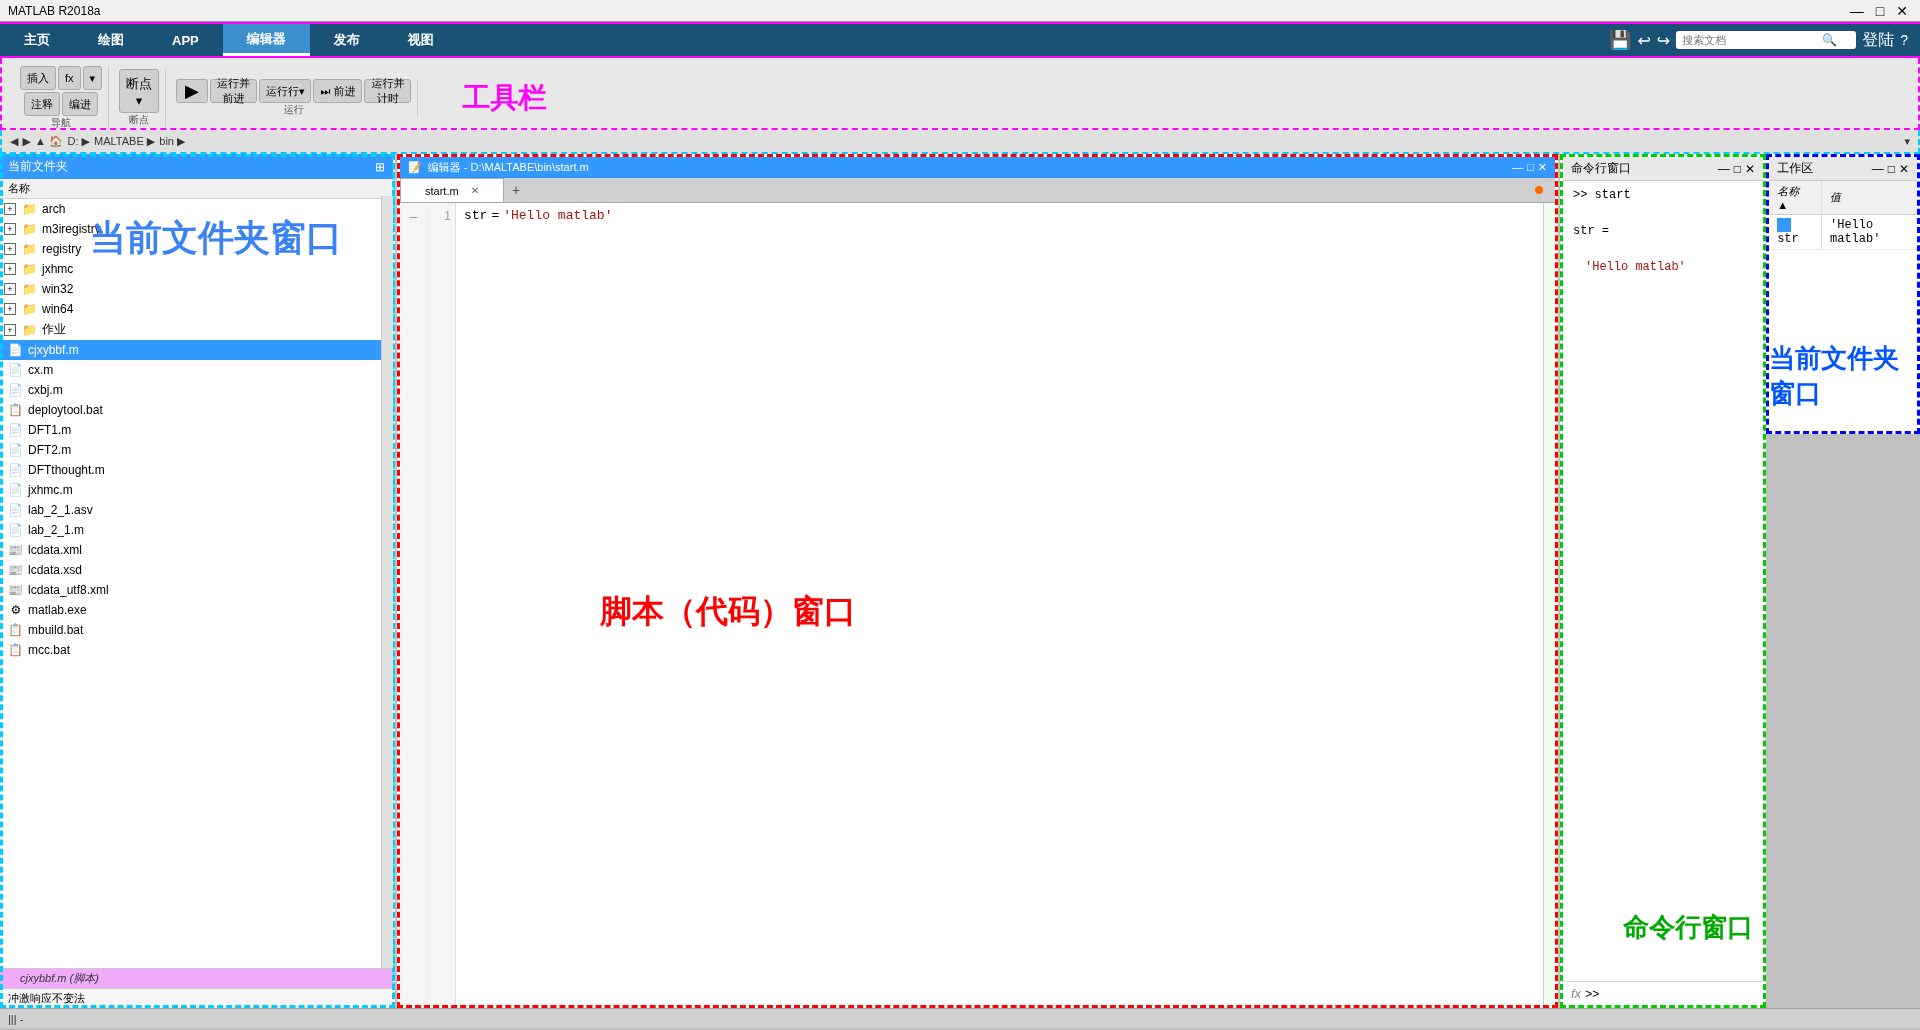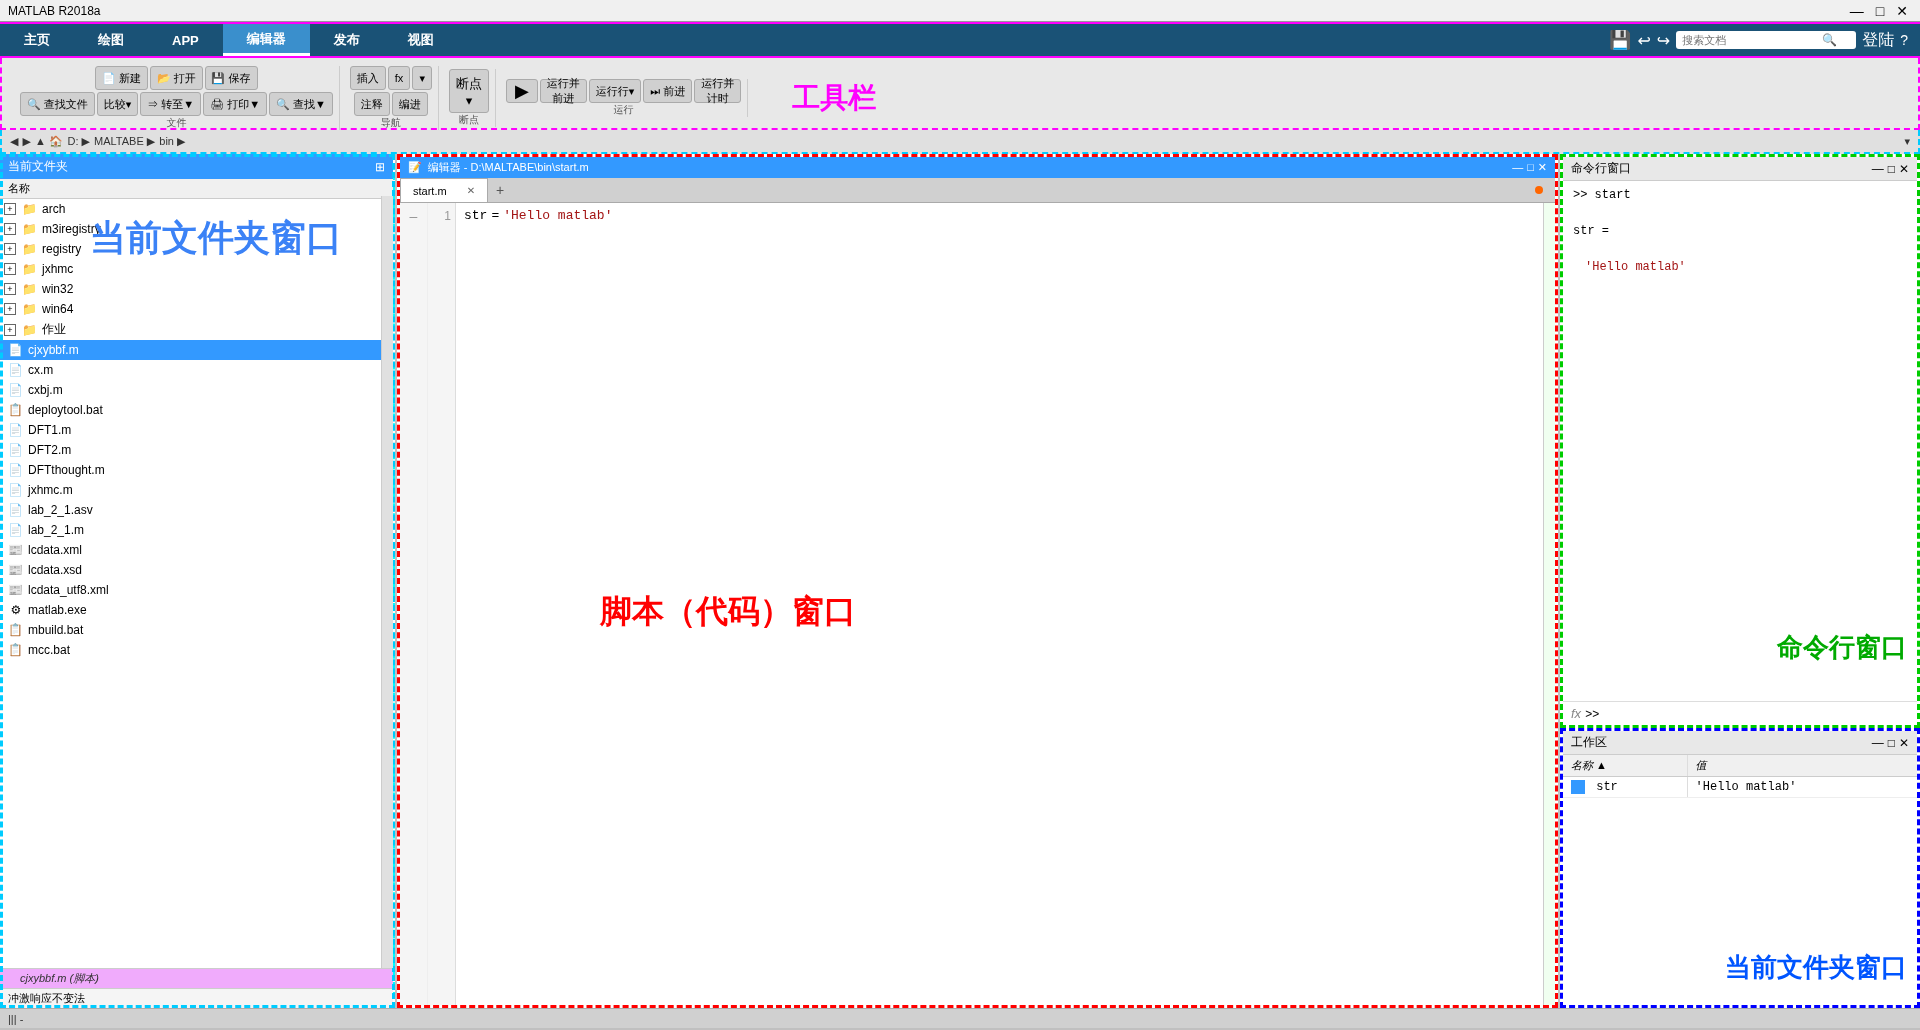--- a/index.html
+++ b/index.html
@@ -38,21 +38,21 @@
     .file-item { display: flex; align-items: center; padding: 2px 8px; cursor: pointer; font-size: 12px; gap: 4px; }
     .file-item.selected { background: #3399ff; color: white; }
     .file-item.folder { padding-left: 4px; }
     .file-icon { width: 16px; height: 16px; display: inline-flex; align-items: center; justify-content: center; font-size: 12px; flex-shrink: 0; }
     .folder-expand { width: 12px; height: 12px; border: 1px solid #666; display: inline-flex; align-items: center; justify-content: center; font-size: 9px; margin-right: 2px; flex-shrink: 0; }
     .file-panel-annotation { position: absolute; top: 60px; left: 90px; font-size: 36px; color: #3b82f6; font-weight: bold; pointer-events: none; }
     #file-panel-status { background: #f0abfc; padding: 2px 20px; font-size: 11px; color: #333; border-top: 1px solid #ccc; font-style: italic; }
 
     
     #editor-panel { flex: 1; background: white; display: flex; flex-direction: column; border: 3px dashed #ff0000; margin: 0 2px; }
-    .editor-tab { padding: 4px 12px; background: #d0d0d0; border: 1px solid #aaa; border-bottom: none; cursor: pointer; font-size: 11px; display: flex; align-items: center; gap: 20px; }
+    .editor-tab { padding: 4px 24px; background: #d0d0d0; border: 1px solid #aaa; border-bottom: none; cursor: pointer; font-size: 11px; display: flex; align-items: center; gap: 12px; }
     .editor-tab.active { background: white; }
     .editor-tab-close { font-size: 10px; color: #666; }
     .editor-tab-add { padding: 4px 8px; background: transparent; border: none; cursor: pointer; font-size: 14px; color: #555; }
     #editor-body { flex: 1; display: flex; }
     #editor-gutter { width: 30px; background: #f5f5f5; border-right: 1px solid #ddd; padding: 4px 0; font-size: 12px; color: #999; text-align: right; padding-right: 4px; }
     .line-num { height: 18px; line-height: 18px; }
     #editor-code { flex: 1; padding: 4px 8px; font-family: 'Courier New', monospace; font-size: 13px; color: #000; overflow: auto; }
     .code-line { height: 18px; line-height: 18px; display: flex; align-items: center; }
     .code-string { color: #a31515; }
     .code-var { color: #000; }
@@ -112,35 +112,20 @@
       <span>🔍</span>
     </div>
     <span style="color:white; font-size:16px;">登陆</span>
     <span style="color:white; font-size:14px;">?</span>
   </div>
 </div>
 
 <div id="toolbar" style="border: 2px dashed #ff00ff; border-top: none; background: #e8e8e8;">
   <div class="toolbar-row" style="flex-wrap: nowrap; height: auto; padding: 4px 0 2px 4px;">
 
-    <div class="tb-group">
-      <div class="tb-group-btns">
-        <button class="tb-btn">📄 新建</button>
-        <button class="tb-btn">📂 打开</button>
-        <button class="tb-btn">💾 保存</button>
-      </div>
-      <div class="tb-group-btns" style="margin-top: 2px;">
-        <button class="tb-btn">🔍 查找文件</button>
-        <button class="tb-btn">比较▾</button>
-        <button class="tb-btn">⇒ 转至▼</button>
-        <button class="tb-btn">🖨 打印▼</button>
-        <button class="tb-btn">🔍 查找▼</button>
-      </div>
-      <div class="tb-group-label">文件</div>
-    </div>
 
     <div class="tb-group">
       <div class="tb-group-btns">
         <button class="tb-btn">插入</button>
         <button class="tb-btn">fx</button>
         <button class="tb-btn">▾</button>
       </div>
       <div class="tb-group-btns" style="margin-top: 2px;">
         <button class="tb-btn">注释</button>
         <button class="tb-btn">编进</button>
@@ -348,21 +333,21 @@
           <span class="code-string">'Hello matlab'</span>
         </div>
       </div>
 
       <div style="width: 12px; background: #f0fff0; border-left: 1px solid #ccc;"></div>
     </div>
 
     <div class="editor-annotation" style="position: fixed; left: 600px; top: 430px; font-size: 32px; color: rgb(255, 0, 0); font-weight: bold; pointer-events: none; z-index: 100;">脚本（代码）窗口</div>
   </div>
 
-  <div id="right-panels" style="width: 360px; display: flex; flex-direction: column;">
+  <div id="right-panels" style="width: 360px; display: flex; flex-direction: row;">
 
     <div id="cmd-panel" style="flex:1; border: 3px dashed #00cc00; background: white; display: flex; flex-direction: column; position: relative;">
       <div id="cmd-header" style="background: #e8e8e8; padding: 3px 8px; font-size: 12px; border-bottom: 1px solid #ccc; display: flex; justify-content: space-between; align-items: center;">
         <span>命令行窗口</span>
         <div style="display:flex; gap:4px;">
           <span style="cursor:pointer;">—</span>
           <span style="cursor:pointer;">□</span>
           <span style="cursor:pointer;">✕</span>
         </div>
       </div>

